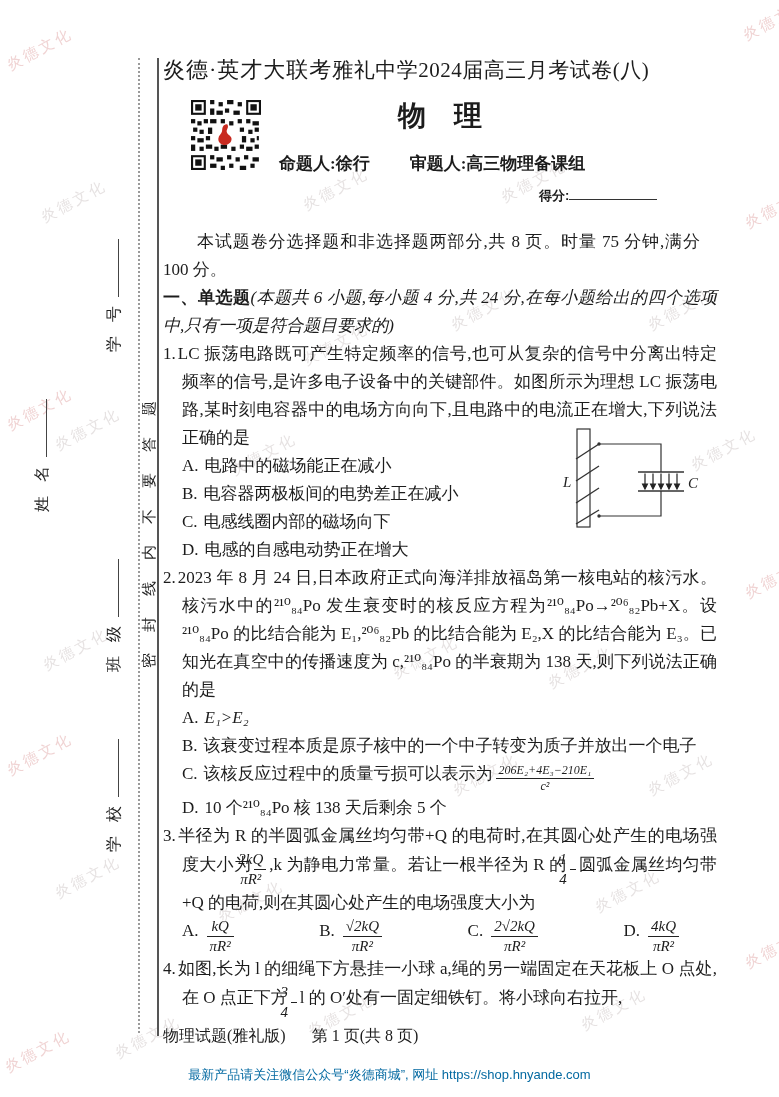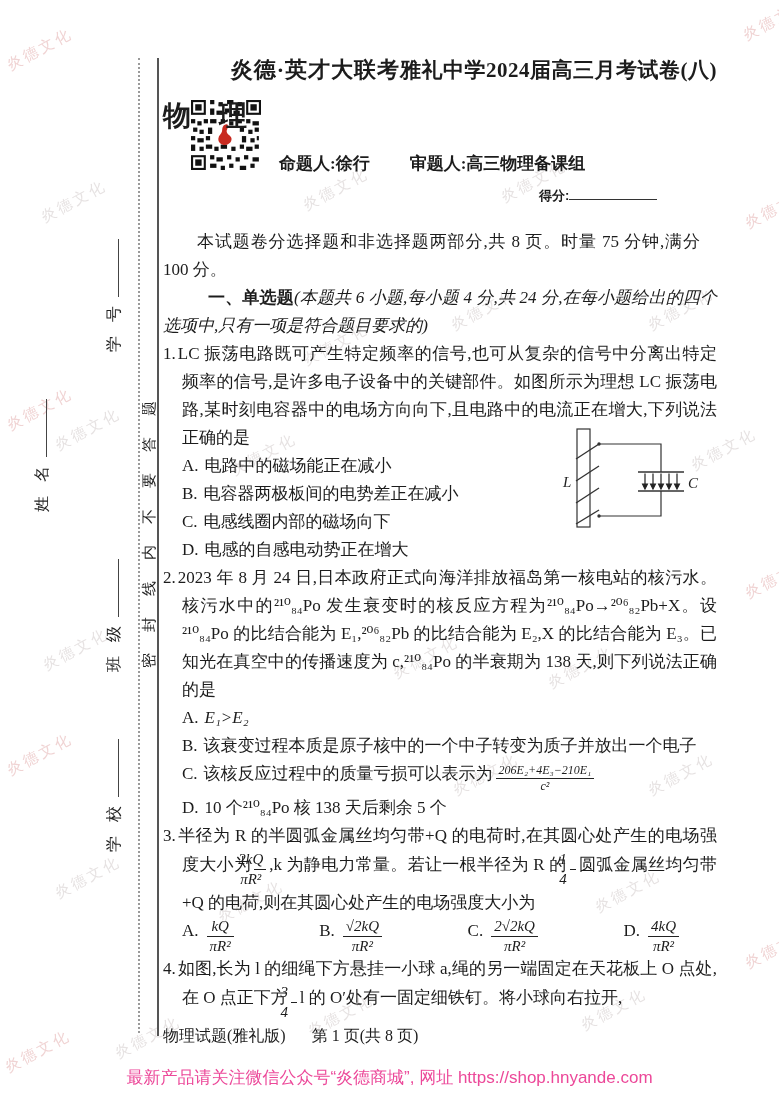--- a/index.html
+++ b/index.html
@@ -25,41 +25,41 @@
   .vfield .blank { display:inline-block; width:58px; border-bottom:1px solid #444; height:1em; margin-left:4px; vertical-align:baseline; }
   .seal {
     position:absolute; left:140px; top:668px; transform-origin:0 0; transform:rotate(-90deg);
     white-space:nowrap; font-size:15px; letter-spacing:21px; color:#222;
   }
   
   .content {
     position:absolute; left:163px; top:52px; width:554px;
     font-size:17px; line-height:28px; text-align:justify;
   }
-  .exam-title { text-align:right; font-weight:bold; font-size:21px; white-space:nowrap; margin:4px 0 0 0; letter-spacing:0.5px; }
+  .exam-title { text-align:left; font-weight:normal; font-size:21px; white-space:nowrap; margin:4px 0 0 0; letter-spacing:0.5px; }
   .exam-title .brand { font-size:22px; letter-spacing:1px; }
   .header-row { position:relative; height:138px; }
   .qr { position:absolute; left:28px; top:16px; width:70px; height:70px; }
   .subject {
-    position:absolute; left:0; width:100%; top:18px; text-align:left;
+    position:absolute; left:0; width:100%; top:18px; text-align:center;
     font-size:28px; font-weight:bold; font-family:"Liberation Sans","DejaVu Sans",sans-serif;
   }
   .setters {
     position:absolute; left:116px; top:66px; font-weight:bold; font-size:17px;
     font-family:Liberation Serif, serif; white-space:nowrap;
   }
   .setters .setter { margin-right:40px; }
   .score {
     position:absolute; left:376px; top:98px; font-weight:bold; font-size:13px;
     font-family:"Liberation Sans","DejaVu Sans",sans-serif;
   }
   .score .blank { display:inline-block; width:88px; border-bottom:1.5px solid #333; height:1.05em; vertical-align:baseline; }
   .intro { text-indent:2em; margin:6px 17px 0 0; }
   .section-head { margin:0; }
-  .section-head .sec-title { font-weight:bold;margin-left:45px; }
+  .section-head .sec-title { font-weight:bold; }
   .section-head .sec-note { font-style:italic; }
   .q { margin:0; padding-left:19px; text-indent:-19px; }
   .q .qnum { margin-right:2px; }
   .opt { padding-left:19px; margin:0; }
   .opt .olabel { margin-right:6px; }
   .opt-row { display:flex; justify-content:space-between; width:500px; padding-left:19px; align-items:center; }
   .opt-row .oitem { white-space:nowrap; }
   .opt-row .olabel { margin-right:5px; }
   
   .frac {
@@ -72,21 +72,21 @@
   .frac-big { font-size:12px; }
   .var { font-style:italic; font-family:"Liberation Serif","DejaVu Serif",serif; }
   
   .fig-lc { position:absolute; left:560px; top:428px; width:158px; height:100px; }
   .fig-lc text { font-size:15px; font-style:italic; font-family:"Liberation Serif",serif; fill:#222; }
   
   .footer { position:absolute; left:163px; width:554px; top:1026px; text-align:left; font-size:16px; }
   .footer .fgap { display:inline-block; width:26px; }
   .bottom-note {
     position:absolute; left:0; width:100%; top:1066px; text-align:center;
-    font-size:17px; font-family:"Liberation Sans","DejaVu Sans",sans-serif; color:#ec4899;
+    font-size:13px; font-family:"Liberation Sans","DejaVu Sans",sans-serif; color:#0369a1;
   }
 </style>
 </head>
 <body>
 
 <div class="page">
 
   <span class="wm wm-pink" style="left:4px;top:40px">炎德文化</span>
   <span class="wm wm-pink" style="left:4px;top:400px">炎德文化</span>
   <span class="wm wm-pink" style="left:4px;top:745px">炎德文化</span>

